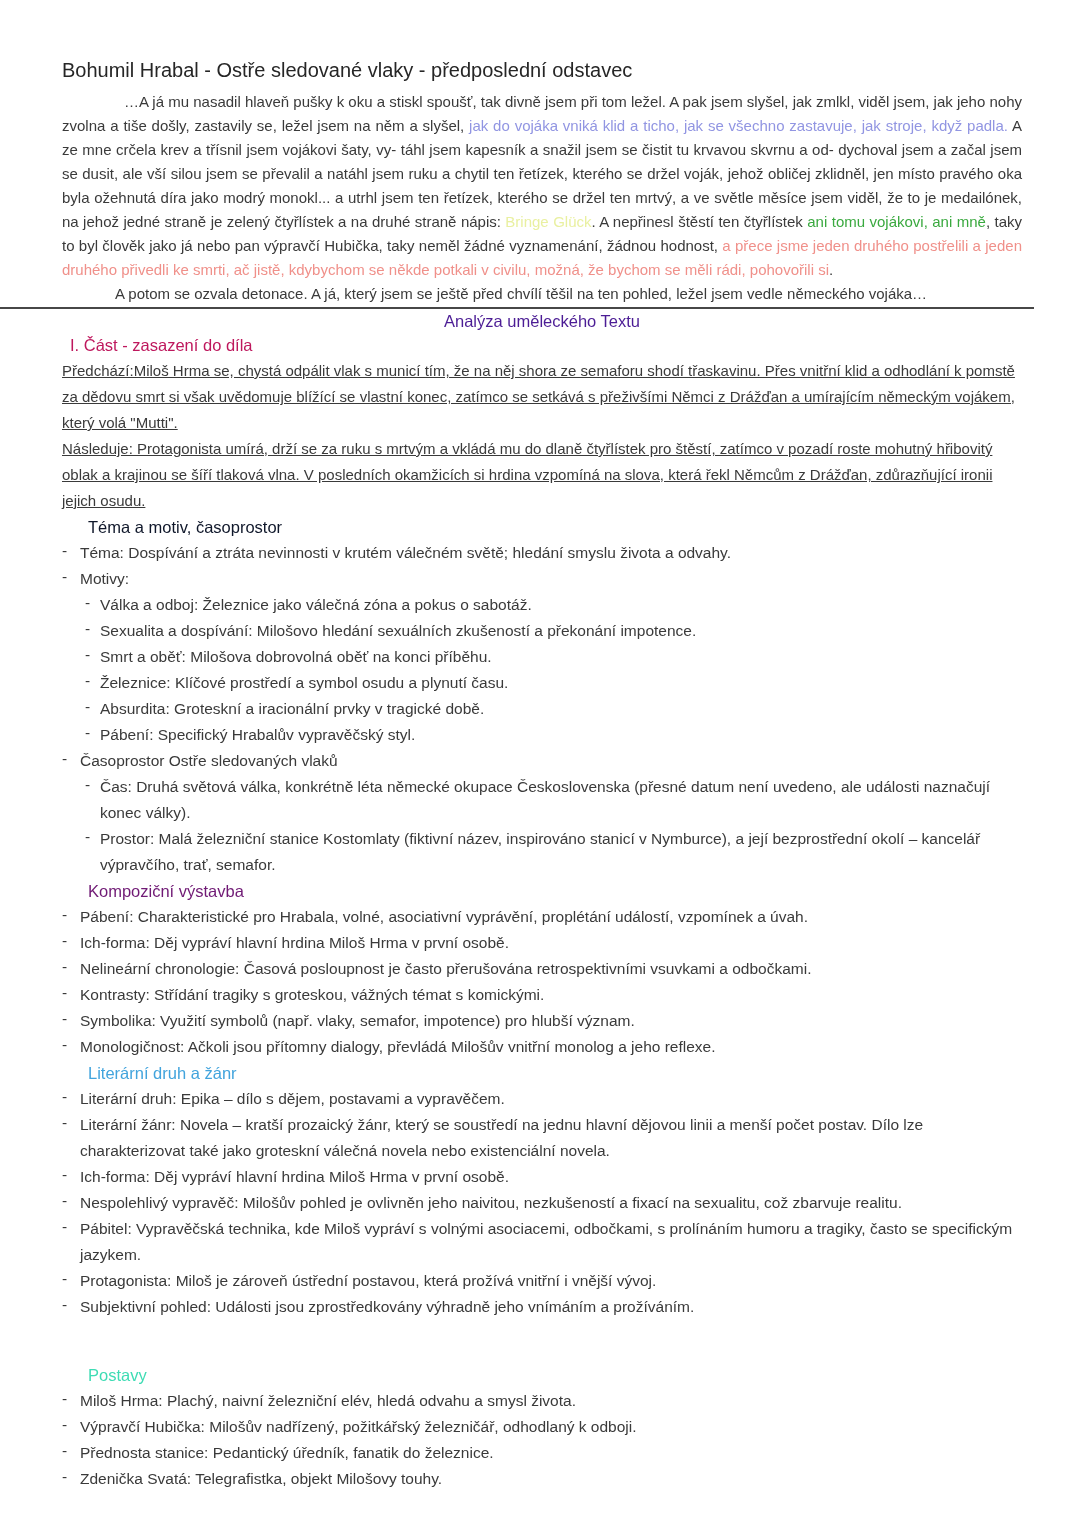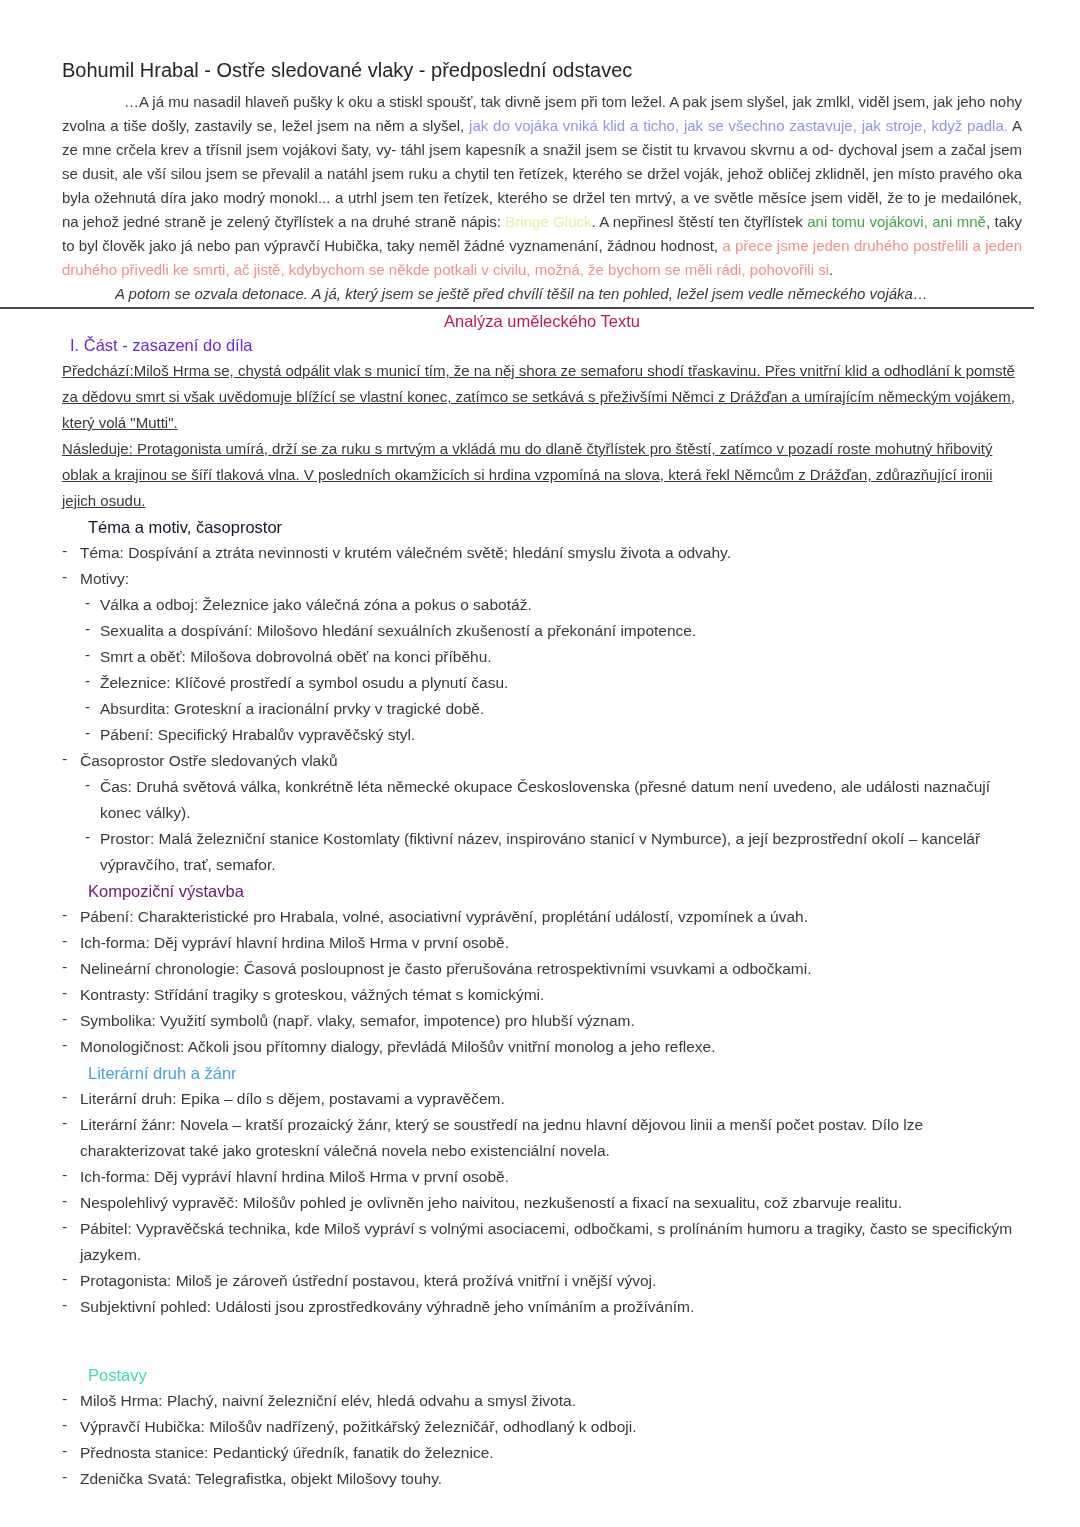--- a/index.html
+++ b/index.html
@@ -14,21 +14,21 @@
     font-size:20px; font-weight:400; color:#262626;
     margin-bottom:7px; line-height:26px;
   }
   .excerpt {
     font-size:15px; line-height:24px; text-align:justify;
     text-indent:62px; color:#3a3a3a;
   }
   .closing {
     font-size:15px; line-height:24px; text-indent:53px;
     border-bottom:2px solid #474747;
-    margin:0 -12px 1px -62px; padding:0 0 1px 62px;font-style:italic;
+    margin:0 -12px 1px -62px; padding:0 0 1px 62px;
   }
   .heading {
     font-size:16.5px; font-weight:400; line-height:22px;
     margin:2px 0 2px 26px;
   }
   .heading.center { text-align:center; margin-left:0; margin-top:0; }
   .para { font-size:15px; line-height:26px;text-decoration:underline; }
   .list { }
   .item { display:flex; font-size:15.5px; line-height:26px; }
   .item .marker { flex:none; width:18px; position:relative; top:-2px; }
@@ -36,22 +36,22 @@
   .item.lvl2 .marker { width:15px; }
   .itext { flex:1; }
 </style>
 </head>
 <body>
 
 <div id="doc">
     <h1 class="title">Bohumil Hrabal - Ostře sledované vlaky - předposlední odstavec</h1>
     <p class="excerpt"><span class="seg" style="color: rgb(58, 58, 58);">…A já mu nasadil hlaveň pušky k oku a stiskl spoušť, tak divně jsem při tom ležel. A pak jsem slyšel, jak zmlkl, viděl jsem, jak jeho nohy zvolna a tiše došly, zastavily se, ležel jsem na něm a slyšel, </span><span class="seg" style="color: rgb(145, 149, 226);">jak do vojáka vniká klid a ticho, jak se všechno zastavuje, jak stroje, když padla.</span><span class="seg" style="color: rgb(58, 58, 58);"> A ze mne crčela krev a třísnil jsem vojákovi šaty, vy- táhl jsem kapesník a snažil jsem se čistit tu krvavou skvrnu a od- dychoval jsem a začal jsem se dusit, ale vší silou jsem se převalil a natáhl jsem ruku a chytil ten řetízek, kterého se držel voják, jehož obličej zklidněl, jen místo pravého oka byla ožehnutá díra jako modrý monokl... a utrhl jsem ten řetízek, kterého se držel ten mrtvý, a ve světle měsíce jsem viděl, že to je medailónek, na jehož jedné straně je zelený čtyřlístek a na druhé straně nápis: </span><span class="seg" style="color: rgb(233, 240, 160);">Bringe Glück</span><span class="seg" style="color: rgb(58, 58, 58);">. A nepřinesl štěstí ten čtyřlístek </span><span class="seg" style="color: rgb(58, 169, 63);">ani tomu vojákovi, ani mně</span><span class="seg" style="color: rgb(58, 58, 58);">, taky to byl člověk jako já nebo pan výpravčí Hubička, taky neměl žádné vyznamenání, žádnou hodnost, </span><span class="seg" style="color: rgb(240, 144, 138);">a přece jsme jeden druhého postřelili a jeden druhého přivedli ke smrti, ač jistě, kdybychom se někde potkali v civilu, možná, že bychom se měli rádi, pohovořili si</span><span class="seg" style="color: rgb(58, 58, 58);">.</span></p>
     <p class="closing">A potom se ozvala detonace. A já, který jsem se ještě před chvílí těšil na ten pohled, ležel jsem vedle německého vojáka…</p>
-    <h2 class="heading center" style="color: #be185d;">Analýza uměleckého Textu</h2>
-    <h2 class="heading" style="color: #6d28d9; margin-left: 8px;">I. Část - zasazení do díla</h2>
+    <h2 class="heading center" style="color: #4c1d95;">Analýza uměleckého Textu</h2>
+    <h2 class="heading" style="color: #be185d; margin-left: 8px;">I. Část - zasazení do díla</h2>
     <p class="para">Předchází:Miloš Hrma se, chystá odpálit vlak s municí tím, že na něj shora ze semaforu shodí třaskavinu. Přes vnitřní klid a odhodlání k pomstě za dědovu smrt si však uvědomuje blížící se vlastní konec, zatímco se setkává s přeživšími Němci z Drážďan a umírajícím německým vojákem, který volá "Mutti".</p>
     <p class="para">Následuje: Protagonista umírá, drží se za ruku s mrtvým a vkládá mu do dlaně čtyřlístek pro štěstí, zatímco v pozadí roste mohutný hřibovitý oblak a krajinou se šíří tlaková vlna. V posledních okamžicích si hrdina vzpomíná na slova, která řekl Němcům z Drážďan, zdůrazňující ironii jejich osudu.</p>
     <h2 class="heading" style="color: #0f172a;">Téma a motiv, časoprostor</h2>
     <div class="list">
       <div class="item lvl1">
         <span class="marker">-</span>
         <span class="itext">Téma: Dospívání a ztráta nevinnosti v krutém válečném světě; hledání smyslu života a odvahy.</span>
       </div>
       <div class="item lvl1">
         <span class="marker">-</span>

